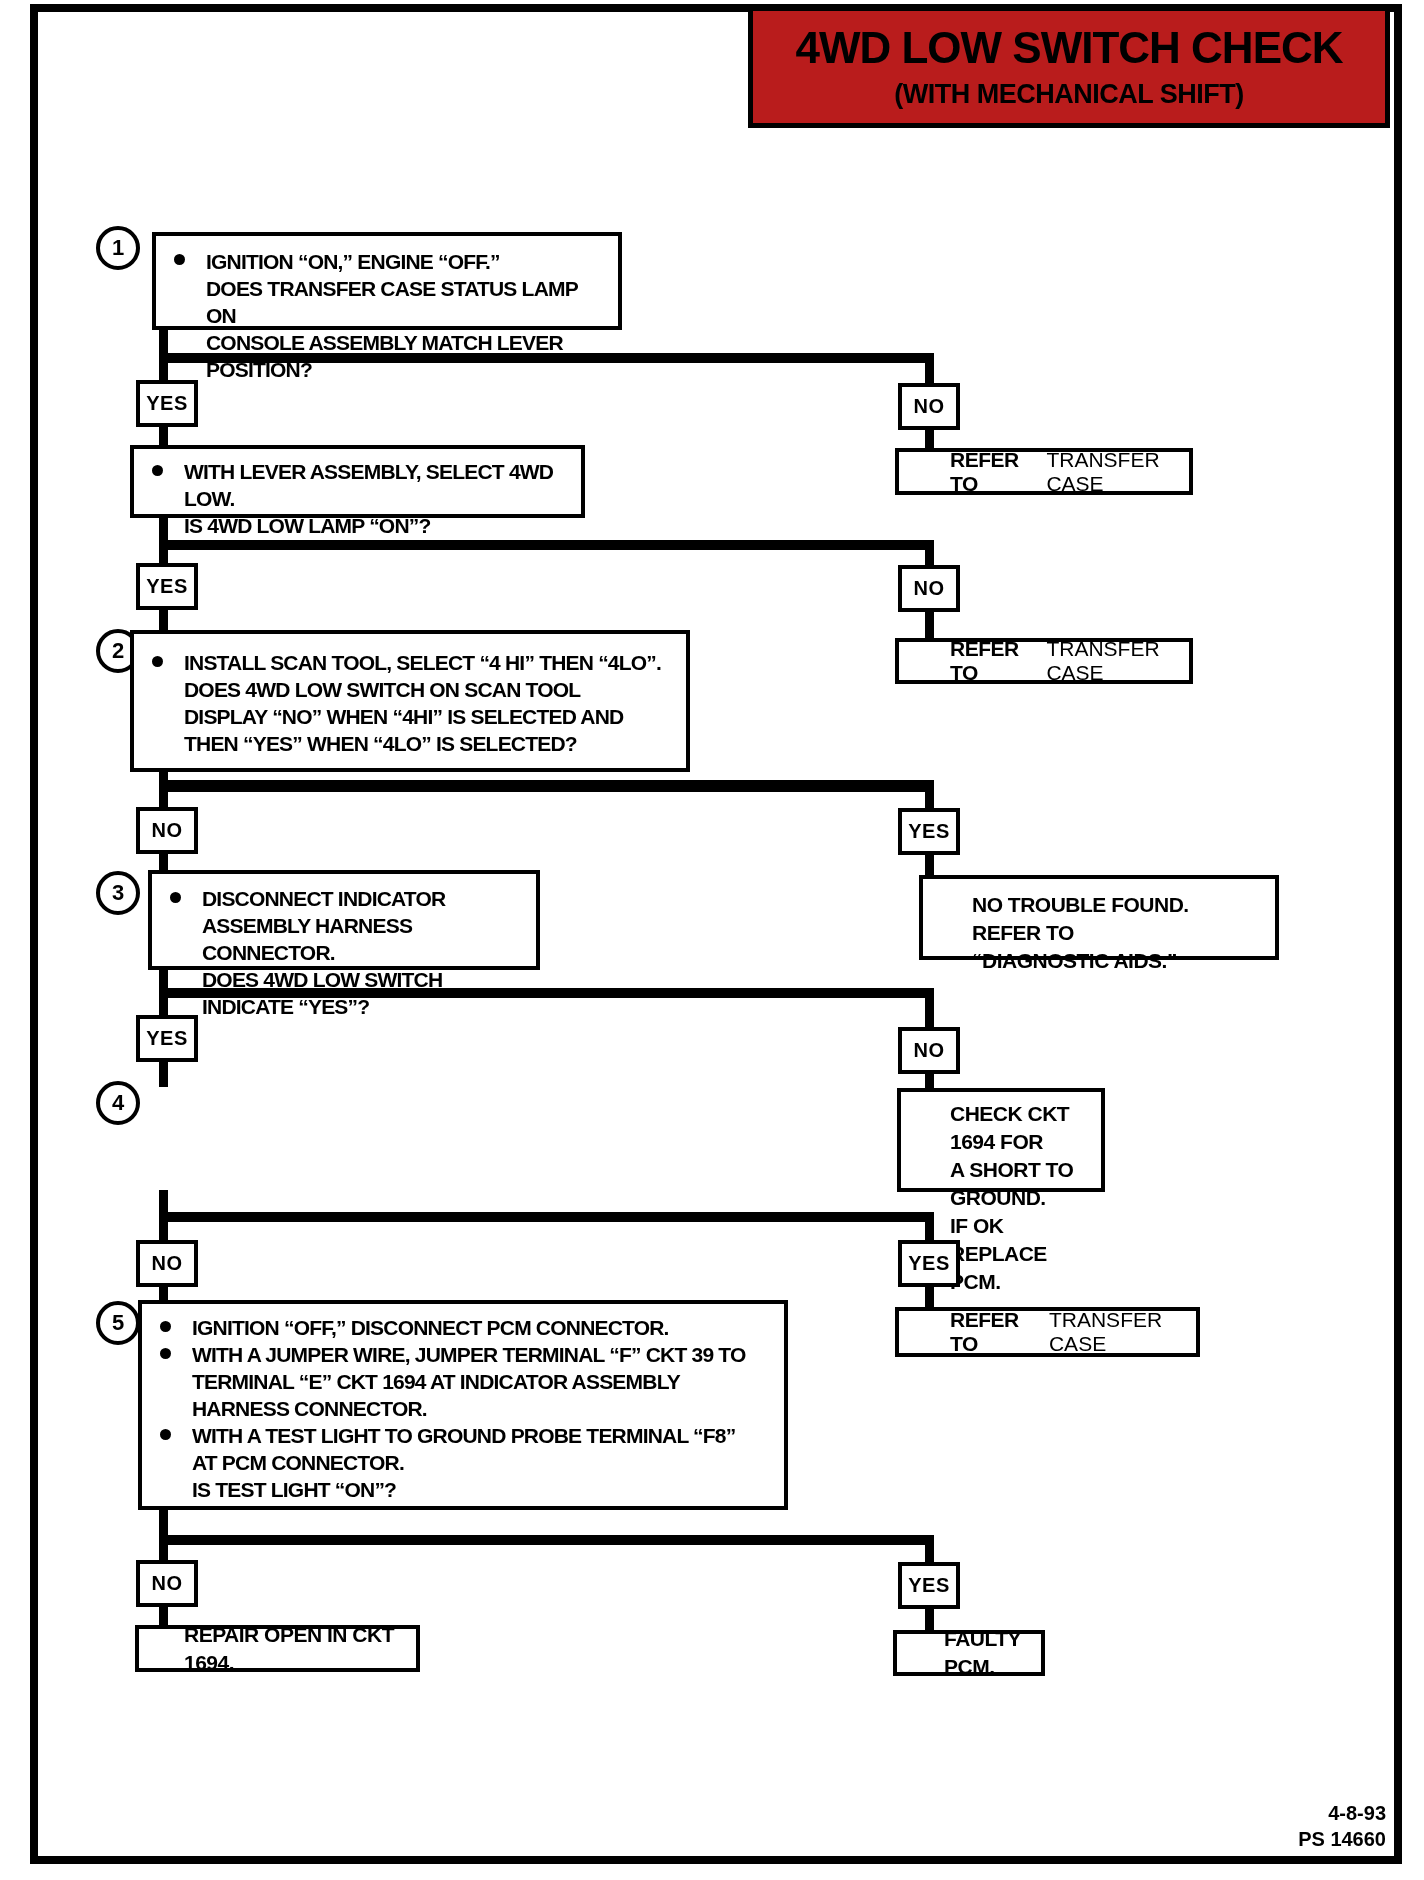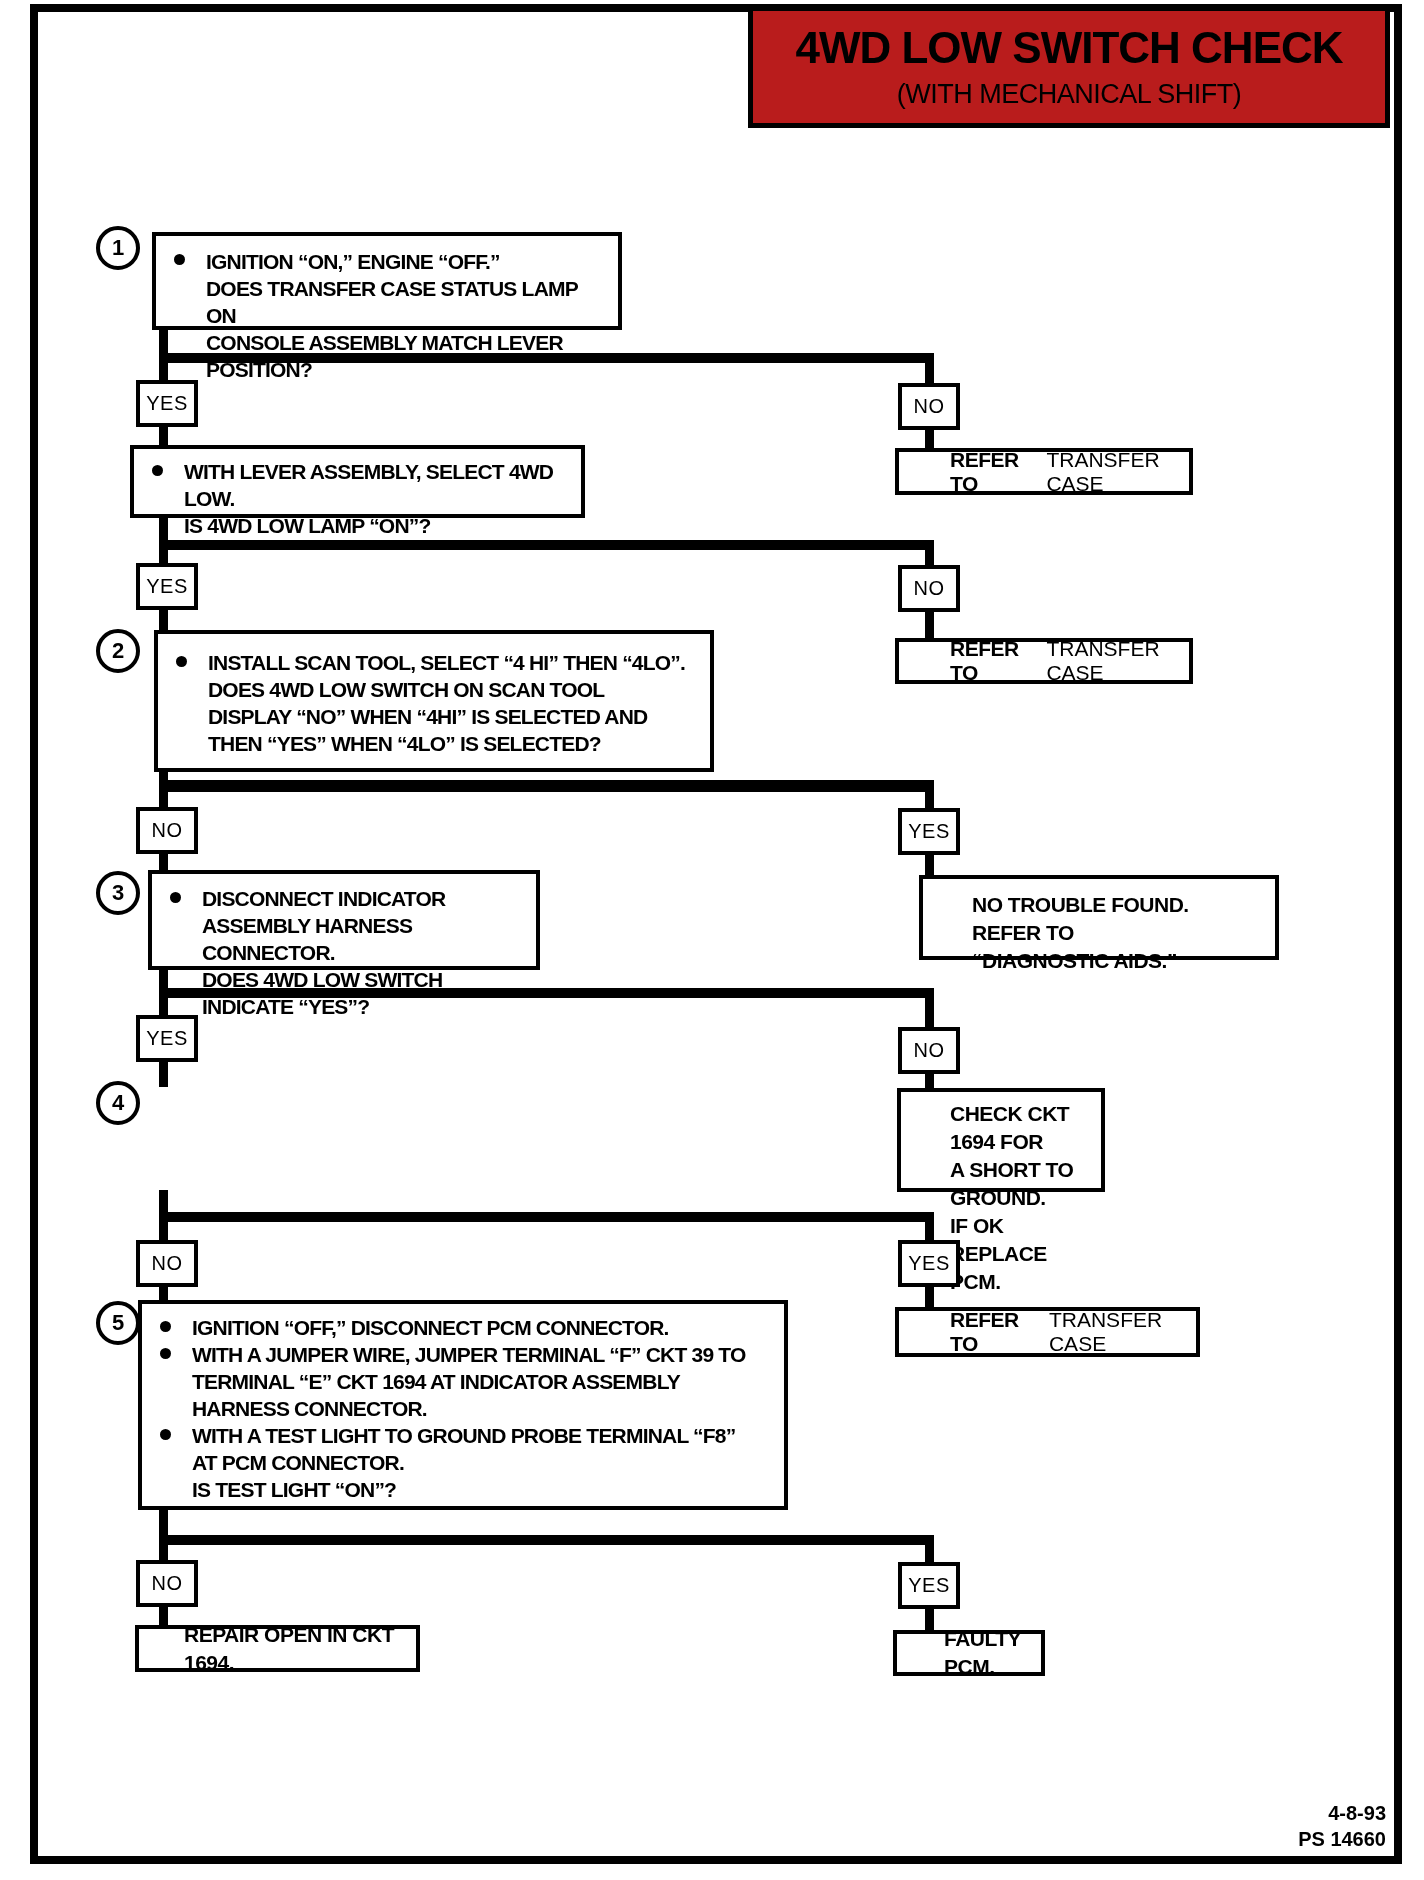--- a/index.html
+++ b/index.html
@@ -8,37 +8,37 @@
     font-family:"Liberation Sans", sans-serif; color:#000;
     overflow:hidden;
   }
   
   .page-border { position:absolute; left:30px; top:4px; width:1372px; height:1860px;
     border:8px solid #000; box-sizing:border-box; }
   
   .titlebox { position:absolute; left:748px; top:6px; width:642px; height:122px;
     border:5px solid #000; box-sizing:border-box; background:#b91c1c; text-align:center; }
   .titlebox .t1 { font-size:44px; font-weight:bold; letter-spacing:-1px; margin-top:12px; }
-  .titlebox .t2 { font-size:27px; font-weight:normal; letter-spacing:-0.5px; margin-top:6px; }
+  .titlebox .t2 { font-size:27px; font-weight:bold; letter-spacing:-0.5px; margin-top:6px; }
   
   .vl { position:absolute; width:9px; background:#000; }
   .hl { position:absolute; height:10px; background:#000; }
   
   .circ { position:absolute; width:44px; height:44px; border:4px solid #000; border-radius:50%;
     box-sizing:border-box; display:flex; align-items:center; justify-content:center;
     font-size:22px; font-weight:bold; background:#fff; }
   
   .qbox { position:absolute; border:4px solid #000; box-sizing:border-box; background:#fff; }
   .ql { padding-left:50px; padding-right:6px; font-size:21px; font-weight:bold;
     letter-spacing:-0.8px; line-height:27px; white-space:pre-wrap; }
   .blt { position:absolute; left:18px; width:11px; height:11px; border-radius:50%; background:#000; }
   
   .lbox { position:absolute; width:62px; height:47px; border:4px solid #000; box-sizing:border-box;
     background:#fff; display:flex; align-items:center; justify-content:center;
-    font-size:20px; font-weight:normal; letter-spacing:0.5px; }
+    font-size:20px; font-weight:bold; letter-spacing:0.5px; }
   
   .abox { position:absolute; border:4px solid #000; box-sizing:border-box; background:#fff;
     font-size:21px; font-weight:bold; letter-spacing:-0.5px;padding-left:35px; }
   .al { padding:0 14px; line-height:28px; white-space:pre-wrap; }
   .refer-line { display:flex; align-items:center; height:100%; padding-left:16px; }
   .refer-rest { font-weight:normal; margin-left:14px; letter-spacing:0; }
   
   .footer { position:absolute; right:38px; top:1800px; text-align:right;
     font-size:20px; font-weight:bold; line-height:26px; }
 </style>
@@ -128,21 +128,21 @@
   <div class="lbox" style="left:136px;top:563px">YES</div>
   <div class="lbox" style="left:898px;top:565px">NO</div>
 
   <div class="abox" style="left:895px;top:638px;width:298px;height:46px">
     <div class="refer-line">
       <span>REFER TO</span>
       <span class="refer-rest">TRANSFER CASE</span>
     </div>
   </div>
 
-  <div class="qbox" style="left:154px;top:630px;width:560px;height:142px;padding-top:15px">
+  <div class="qbox" style="left:130px;top:630px;width:560px;height:142px;padding-top:15px">
     <span class="blt" style="top:22px"></span>
     <div class="ql">INSTALL SCAN TOOL, SELECT “4 HI” THEN “4LO”.</div>
     <div class="ql">DOES 4WD LOW SWITCH ON SCAN TOOL</div>
     <div class="ql">DISPLAY “NO” WHEN “4HI” IS SELECTED AND</div>
     <div class="ql">THEN “YES” WHEN “4LO” IS SELECTED?</div>
   </div>
 
   <div class="lbox" style="left:136px;top:807px">NO</div>
   <div class="lbox" style="left:898px;top:808px">YES</div>
 

